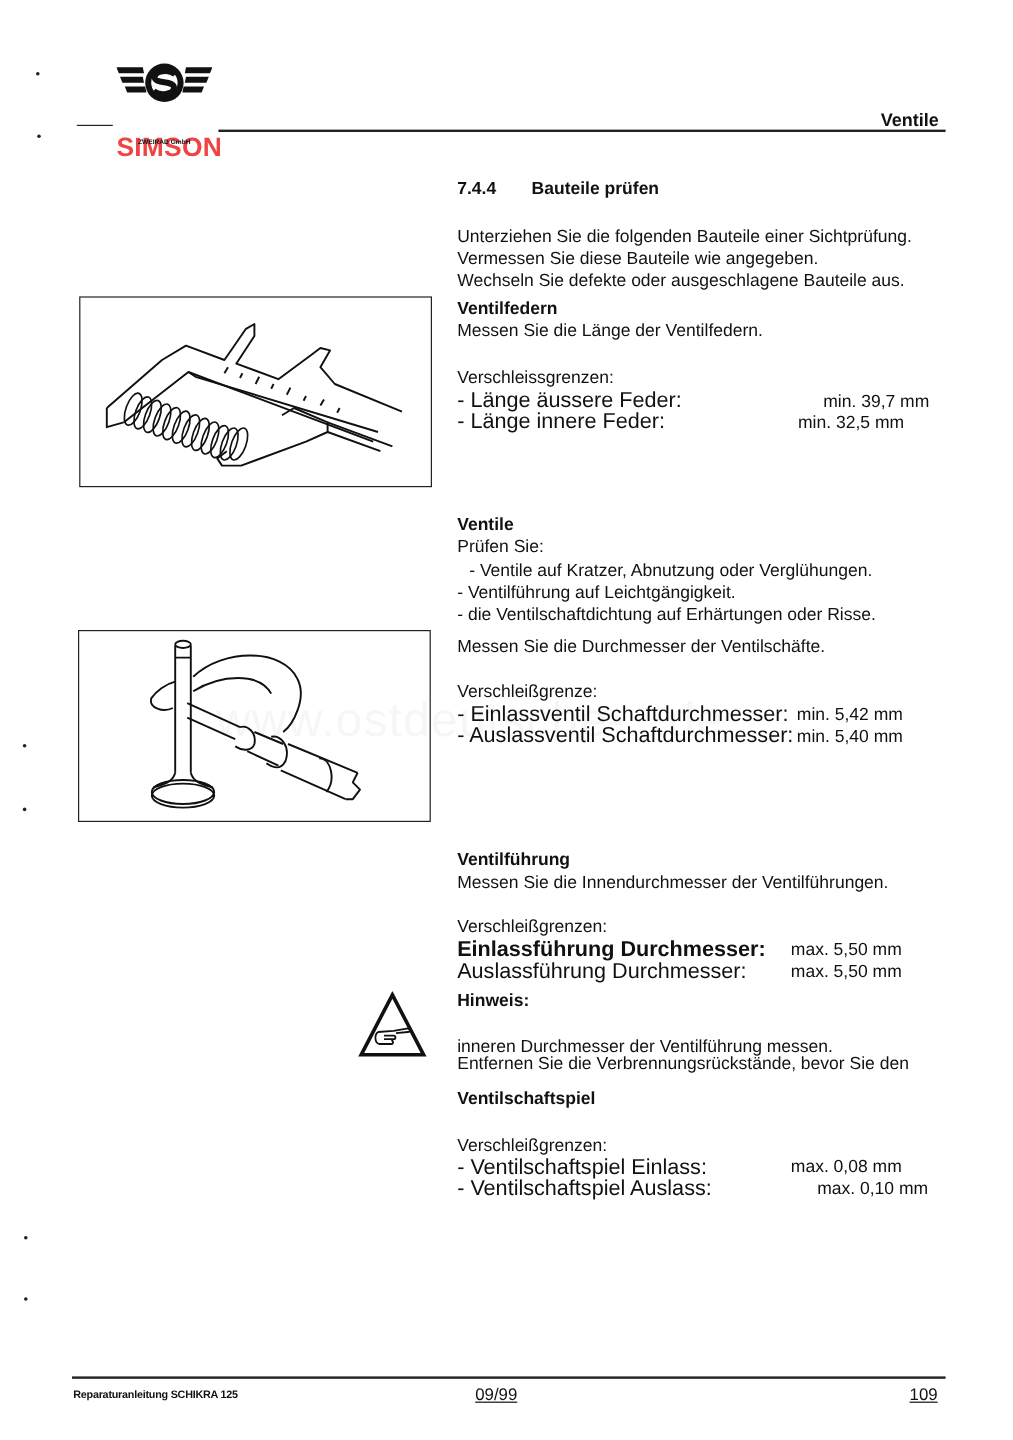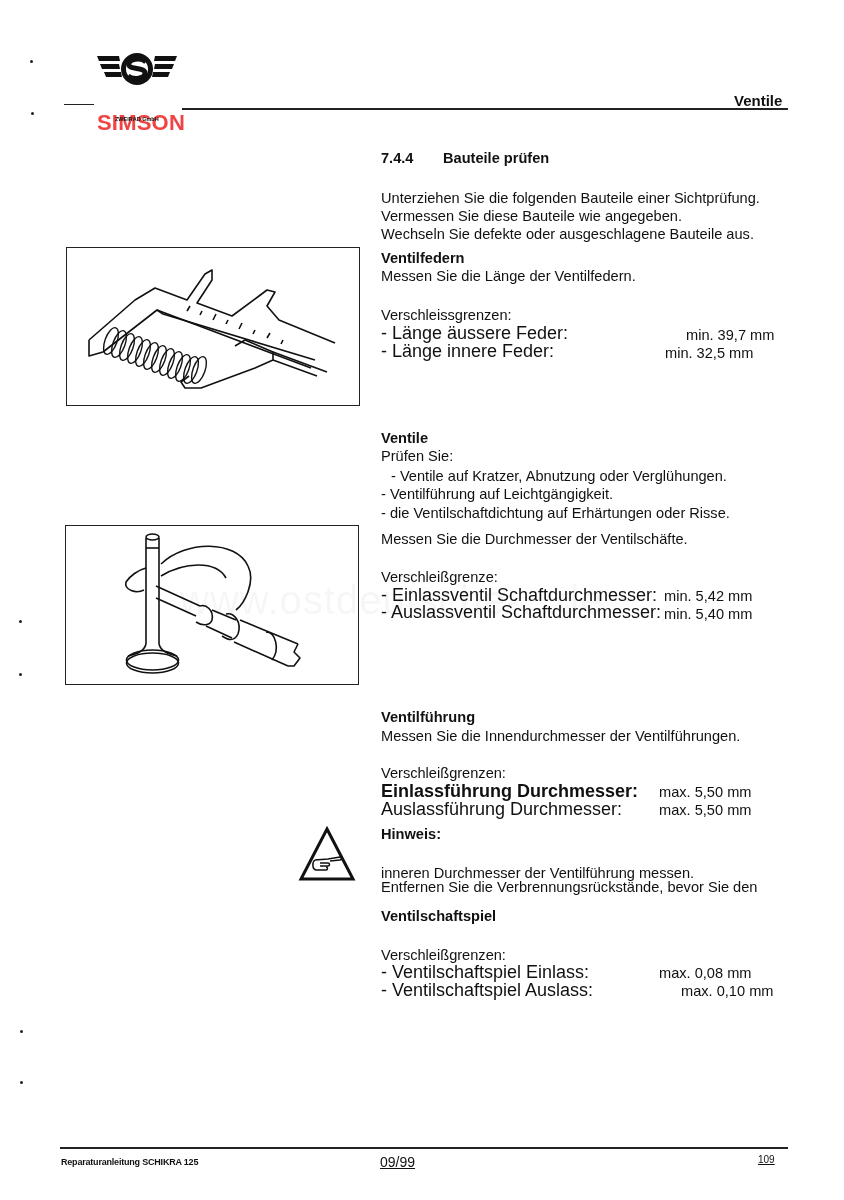--- a/index.html
+++ b/index.html
@@ -15,21 +15,21 @@
     .logo-sub { font-weight: bold; font-size: 5.5px; letter-spacing: 0; color: #111; }
     .header-title { font-weight: bold; font-size: 15px; }
     .txt { font-size: 14.6px; line-height: 17.5px; white-space: nowrap; }
     .bold { font-weight: bold; }
     .row { position: absolute; font-size: 18px; line-height: 17.5px; white-space: nowrap; }
     .val { position: absolute; font-size: 14.6px; line-height: 17.5px; white-space: nowrap; }
     .figure { position: absolute; border: 1.5px solid #222; background: #fff; }
     .watermark { position: absolute; font-size: 40px; color: rgba(0,0,0,0.035); letter-spacing: 1px; white-space: nowrap; }
     .footer-left { font-weight: bold; font-size: 9px; letter-spacing: -0.2px; }
     .footer-mid { font-size: 14px; }
-    .footer-right { font-size: 10px; text-decoration: underline; }
+    .footer-right { font-size: 14px; text-decoration: underline; }
   </style>
 </head>
 <body>
 
 <div class="dot" style="left:30px;top:60px;"></div>
 <div class="dot" style="left:31px;top:112px;"></div>
 <div class="dot" style="left:19px;top:620px;"></div>
 <div class="dot" style="left:19px;top:673px;"></div>
 <div class="dot" style="left:20px;top:1030px;"></div>
 <div class="dot" style="left:20px;top:1081px;"></div>
@@ -174,14 +174,14 @@
 
 <div class="abs txt bold" style="left:381px;top:908px;">Ventilschaftspiel</div>
 <div class="abs txt" style="left:381px;top:947px;">Verschleißgrenzen:</div>
 <div class="row" style="left:381px;top:964px;">- Ventilschaftspiel Einlass:</div>
 <div class="val" style="left:659px;top:965px;">max. 0,08 mm</div>
 <div class="row" style="left:381px;top:982px;">- Ventilschaftspiel Auslass:</div>
 <div class="val" style="left:681px;top:983px;">max. 0,10 mm</div>
 
 <div class="rule" style="left:60px;top:1147px;width:728px;height:1.5px;"></div>
 <div class="abs footer-left" style="left:61px;top:1157px;">Reparaturanleitung SCHIKRA 125</div>
-<div class="abs footer-mid" style="left:380px;top:1154px;text-decoration:underline;">09/99</div>
+<div class="abs footer-mid" style="left:396px;top:1154px;text-decoration:underline;">09/99</div>
 <div class="abs footer-right" style="left:758px;top:1154px;">109</div>
 
 </body></html>

